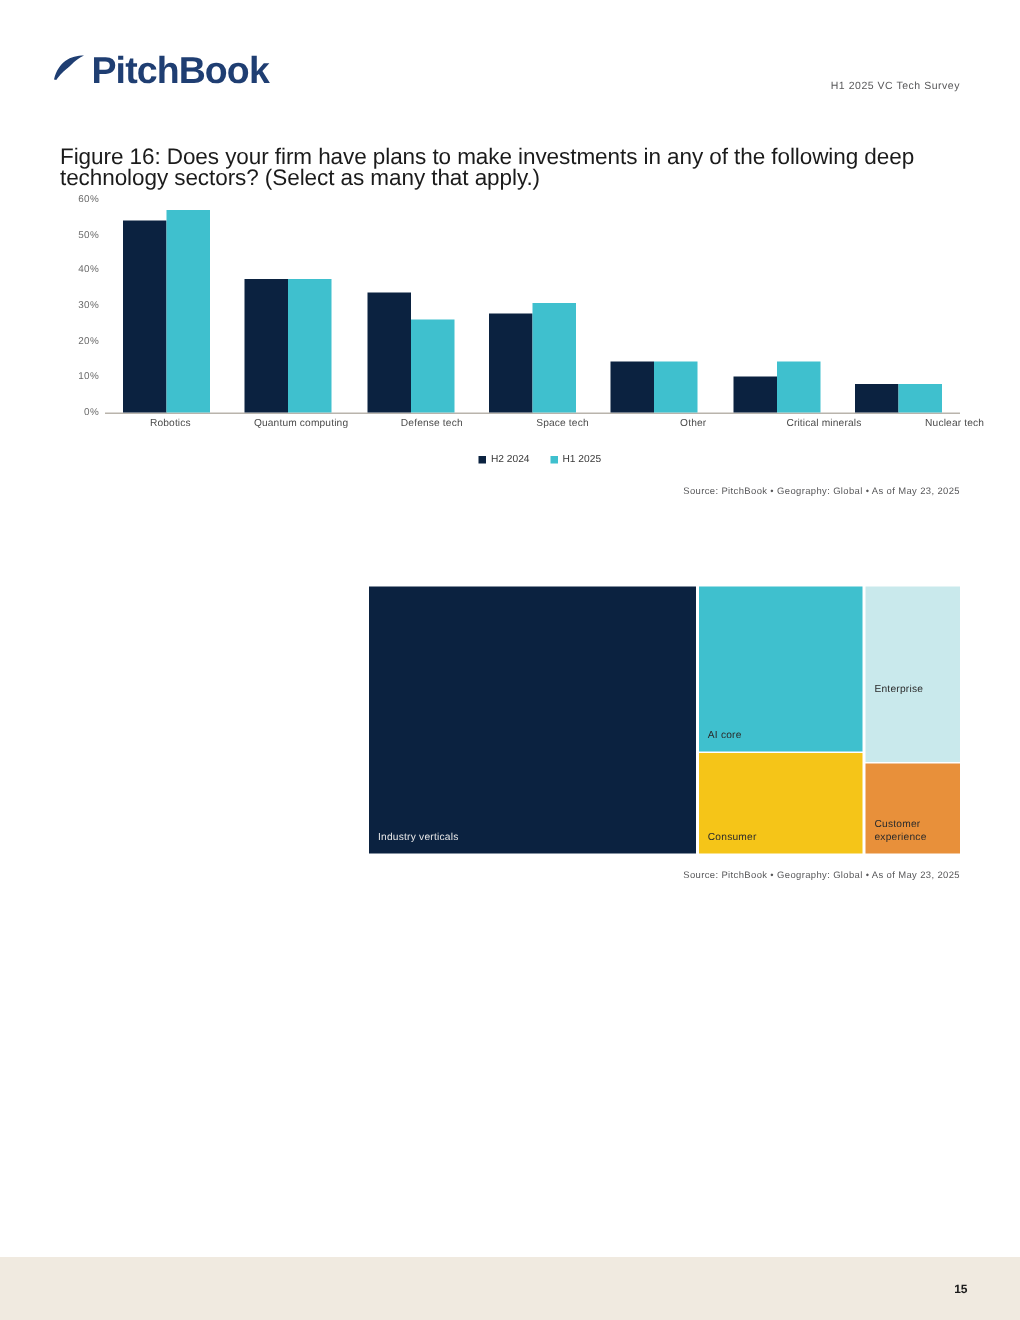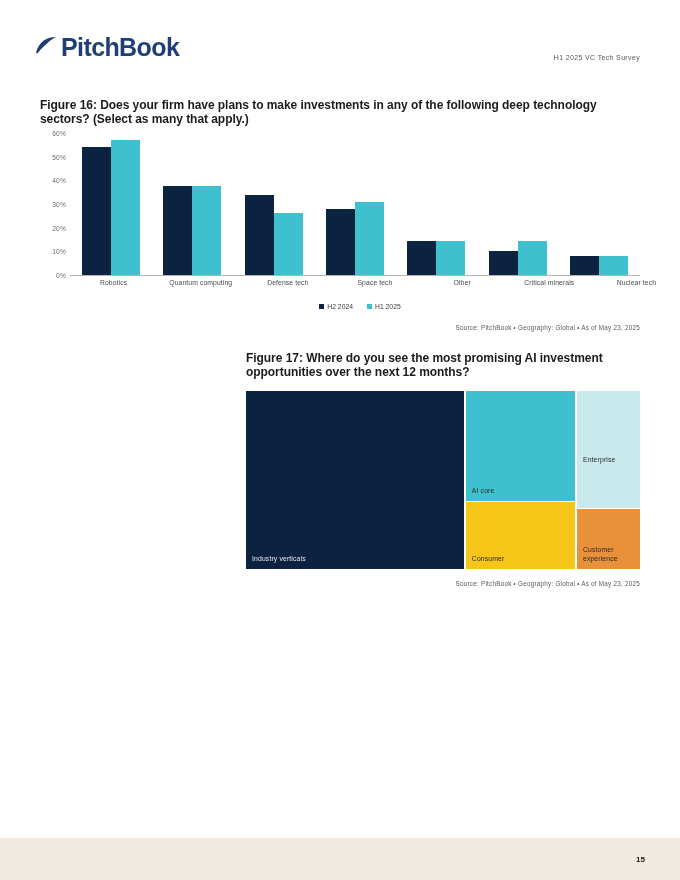--- a/index.html
+++ b/index.html
@@ -20,21 +20,21 @@
     font-size:25px;font-weight:bold;color:#1f3e72;letter-spacing:-0.6px;
     line-height:26px;
   }
   .head-right{
     position:absolute;right:40px;top:54px;
     font-size:7px;color:#58585a;letter-spacing:0.35px;
   }
 
   
   .fig-title{
-    position:absolute;font-size:12px;font-weight:bold;color:#1b1b1b;
+    position:absolute;font-size:15px;font-weight:normal;color:#1b1b1b;
     line-height:14px;letter-spacing:-0.05px;
   }
   #fig16-title{left:40px;top:98px;width:600px;}
   #fig17-title{left:246px;top:351px;width:400px;}
 
   
   .barchart{position:absolute;left:40px;top:133px;width:600px;height:145px;}
   .y-axis{position:absolute;left:0;top:0;width:26px;height:145px;}
   .y-tick{
     position:absolute;right:0;font-size:6.6px;color:#6b6b6b;
@@ -164,21 +164,20 @@
         <span class="legend-swatch" style="background: rgb(11, 34, 64);"></span>
         <span>H2 2024</span>
       </div>
       <div class="legend-item">
         <span class="legend-swatch" style="background: rgb(63, 192, 206);"></span>
         <span>H1 2025</span>
       </div>
     </div>
   <div class="source" id="src16">Source: PitchBook  •  Geography: Global  •  As of May 23, 2025</div>
 
-  <div class="fig-title" id="fig17-title">Figure 17: Where do you see the most promising AI investment opportunities over the next 12 months?</div>
   <div class="treemap" id="treemap17">
       <div class="tile" style="left: 0%; top: 0%; width: 55.3%; height: 100%; background: rgb(11, 34, 64);">
         <div class="tile-label lt-light">Industry verticals</div>
       </div>
       <div class="tile" style="left: 55.8%; top: 0%; width: 27.7%; height: 61.8%; background: rgb(63, 192, 206);">
         <div class="tile-label lt-dark">AI core</div>
       </div>
       <div class="tile" style="left: 55.8%; top: 62.6%; width: 27.7%; height: 37.4%; background: rgb(245, 197, 24);">
         <div class="tile-label lt-dark">Consumer</div>
       </div>

